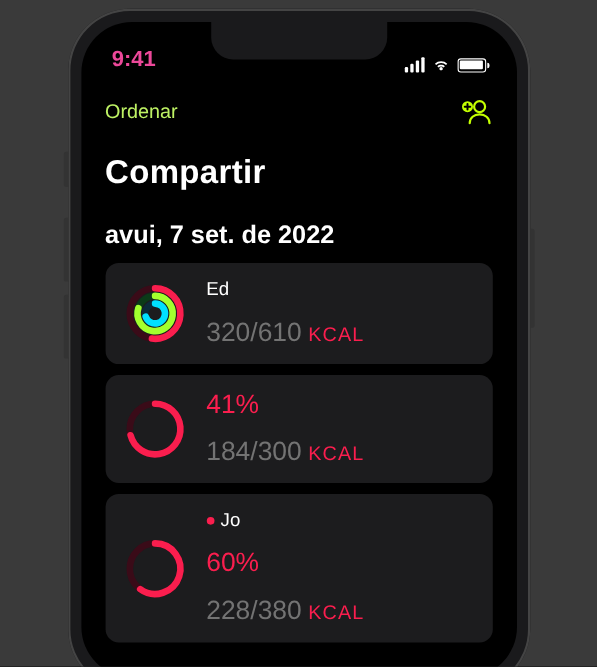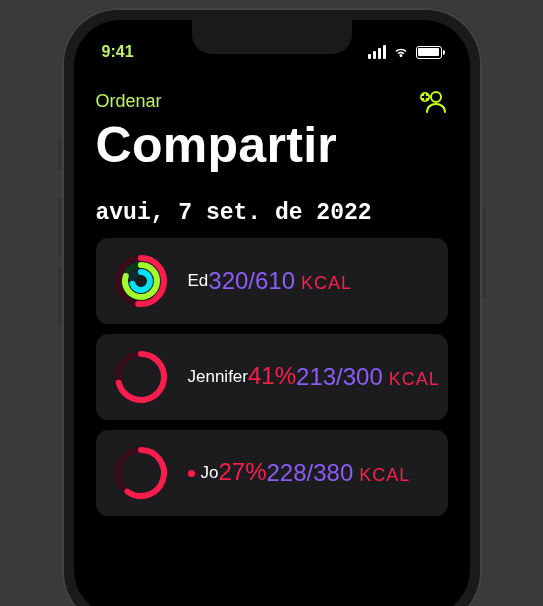--- a/index.html
+++ b/index.html
@@ -61,24 +61,24 @@
       transform: translateX(-50%);
       width: 160px;
       height: 34px;
       background: #1a1a1c;
       border-radius: 0 0 20px 20px;
       z-index: 10;
     }
     .status-bar {
       display: flex;
       justify-content: space-between;
-      align-items: center;
+      align-items: flex-end;
       height: 28px;
-      color: #bef264;
-      font-size: 16px;
+      color: #ec4899;
+      font-size: 20px;
       font-weight: 600;
       padding: 0 6px;
     }
     .status-left {
       width: 60px;
     }
     .status-right {
       display: flex;
       align-items: center;
       gap: 6px;
@@ -134,30 +134,30 @@
       color: #bef264;
       font-size: 18px;
       font-weight: 400;
     }
     .add-friend {
       width: 30px;
       height: 30px;
     }
     .page-title {
       color: #fff;
-      font-size: 50px;
+      font-size: 30px;
       font-weight: 700;
+      margin-top: 24px;
       letter-spacing: 0.3px;
     }
     .date-label {
       color: #fff;
       font-size: 23px;
       font-weight: 600;
       margin-top: 26px;
-      font-family: Liberation Mono, monospace;
     }
     .friends-list {
       margin-top: 12px;
       display: flex;
       flex-direction: column;
       gap: 10px;
     }
     .friend-card {
       background: #1c1c1e;
       border-radius: 12px;
@@ -166,22 +166,22 @@
       align-items: center;
       gap: 18px;
     }
     .ring-wrap {
       width: 58px;
       height: 58px;
       flex-shrink: 0;
     }
     .info {
       display: flex;
-      flex-direction: row;
-      gap: 0;
+      flex-direction: column;
+      gap: 16px;
     }
     .friend-name {
       color: #fff;
       font-size: 17px;
       font-weight: 400;
       display: flex;
       align-items: center;
       gap: 6px;
     }
     .me-dot {
@@ -196,21 +196,21 @@
       font-size: 24px;
       font-weight: 500;
       line-height: 1.1;
     }
     .kcal-line {
       display: flex;
       align-items: baseline;
       gap: 6px;
     }
     .kcal-num {
-      color: #8b5cf6;
+      color: #737373;
       font-size: 24px;
       font-weight: 500;
     }
     .kcal-unit {
       color: #fa1e4e;
       font-size: 18px;
       font-weight: 500;
       letter-spacing: 1px;
     }
   </style>
@@ -278,41 +278,38 @@
               <span class="kcal-unit">KCAL</span>
             </div>
           </div>
         </div>
         <div class="friend-card">
           <div class="ring-wrap"><svg width="58" height="58" viewBox="0 0 58 58">
               <circle cx="29" cy="29" r="23" fill="none" stroke="#3a0b18" stroke-width="6"></circle>
               <path d="M 29 6 A 23 23 0 1 1 6.722587294041485 34.719867404791664" fill="none" stroke="#fa1e4e" stroke-width="6" stroke-linecap="round"></path>
             </svg></div>
           <div class="info">
-            <div class="friend-name">
-              <span>Jennifer</span>
-            </div>
             <div class="pct">41%</div>
             <div class="kcal-line">
-              <span class="kcal-num">213/300</span>
+              <span class="kcal-num">184/300</span>
               <span class="kcal-unit">KCAL</span>
             </div>
           </div>
         </div>
         <div class="friend-card">
           <div class="ring-wrap"><svg width="58" height="58" viewBox="0 0 58 58">
               <circle cx="29" cy="29" r="23" fill="none" stroke="#3a0b18" stroke-width="6"></circle>
               <path d="M 29 6 A 23 23 0 1 1 15.48093919727312 47.60739087062379" fill="none" stroke="#fa1e4e" stroke-width="6" stroke-linecap="round"></path>
             </svg></div>
           <div class="info">
             <div class="friend-name">
               <span class="me-dot"></span>
               <span>Jo</span>
             </div>
-            <div class="pct">27%</div>
+            <div class="pct">60%</div>
             <div class="kcal-line">
               <span class="kcal-num">228/380</span>
               <span class="kcal-unit">KCAL</span>
             </div>
           </div>
         </div>
       </div>
 
   </div>
 </div>

